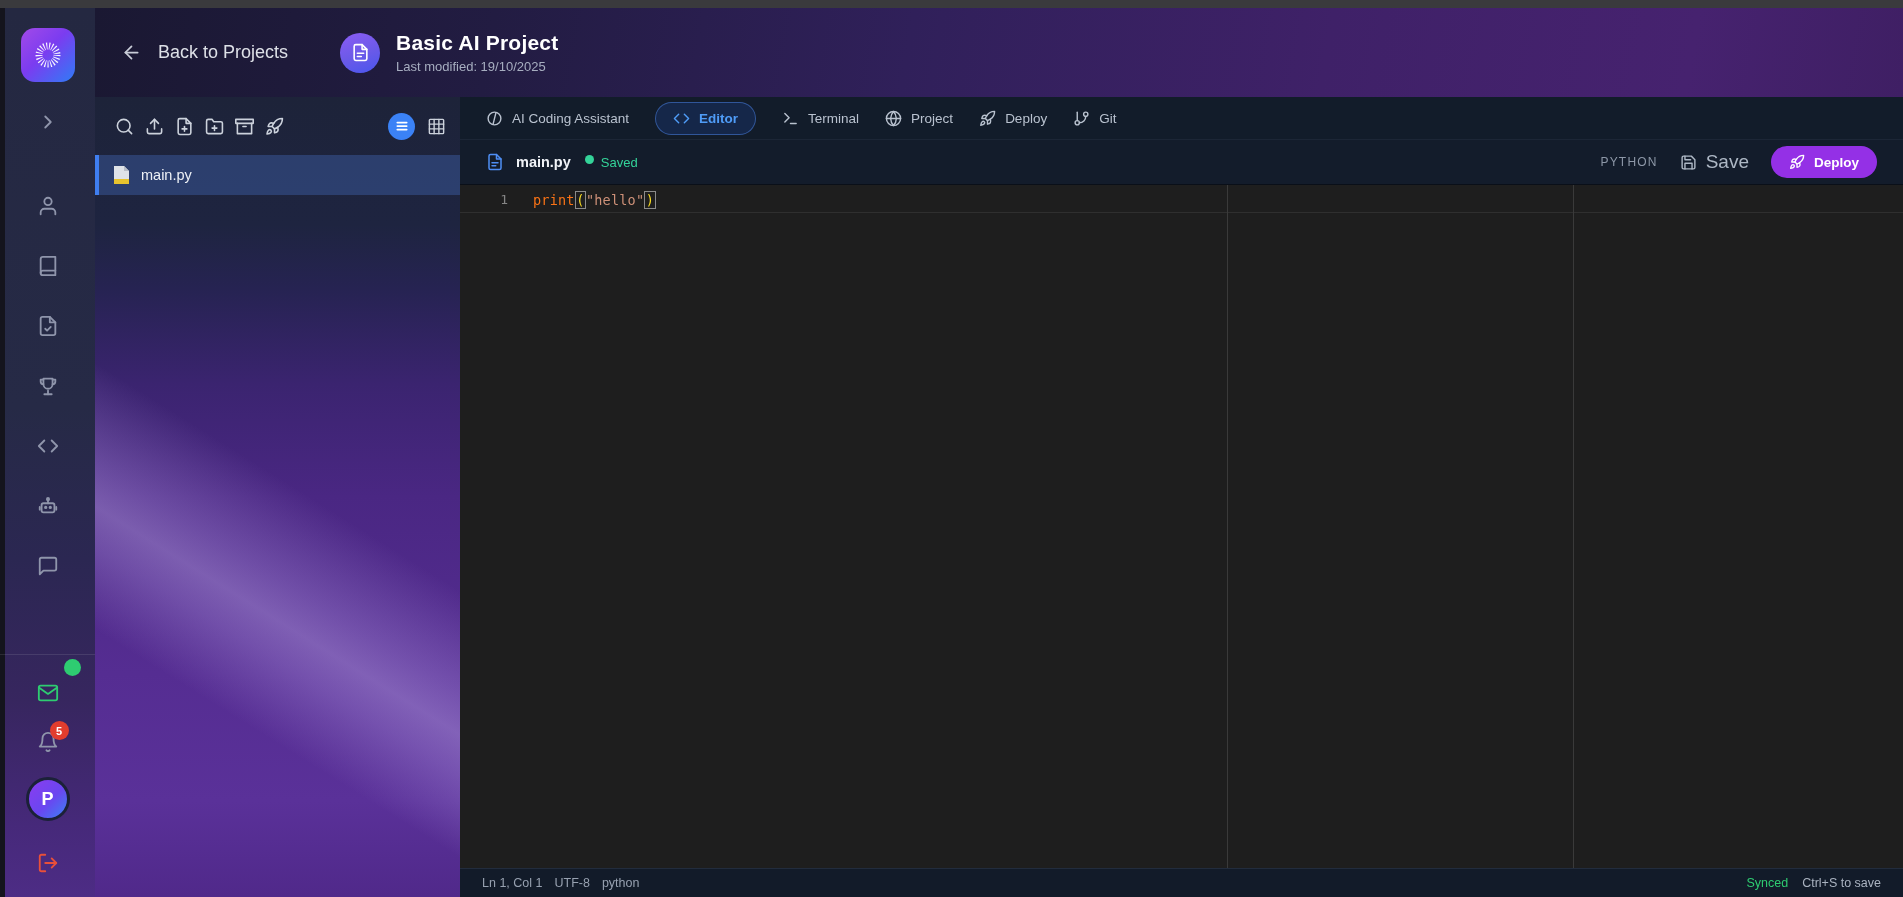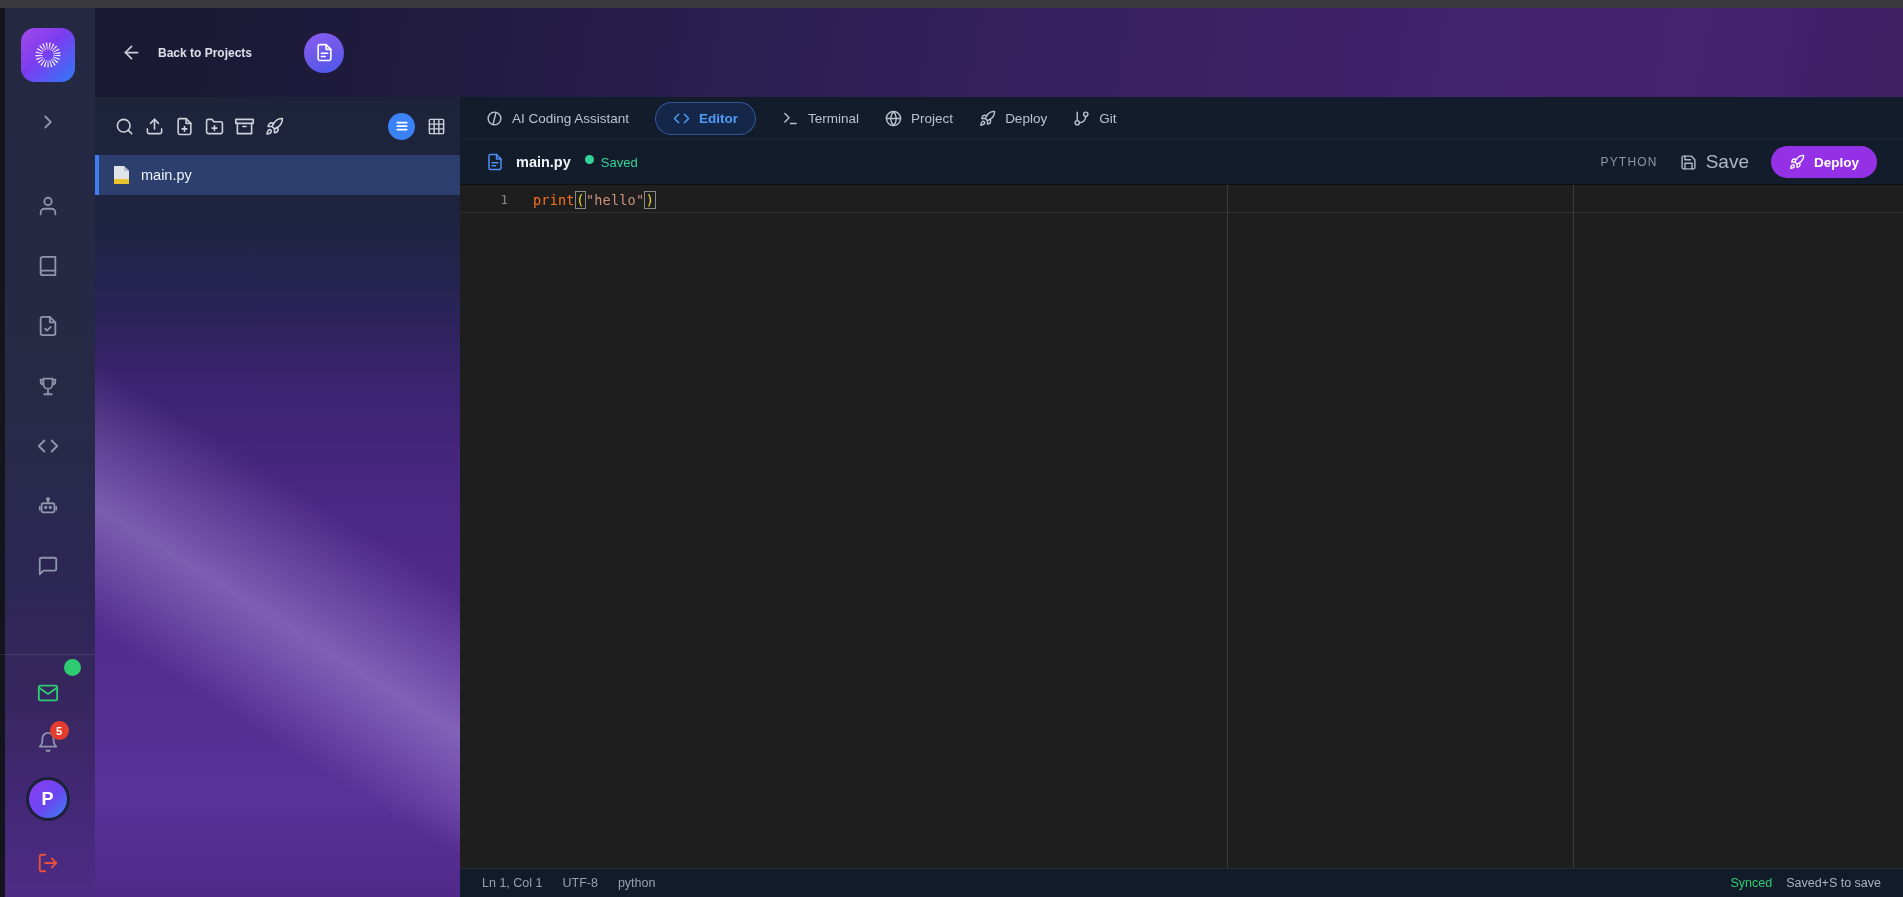--- a/index.html
+++ b/index.html
@@ -39,21 +39,21 @@
     border: 3px solid #1b2138; color: #fff; font-size: 18px; font-weight: bold;
     display: flex; align-items: center; justify-content: center; cursor: pointer; }
   .logout-wrap { color: #e8503a; margin-top: 10px; }
 
   
   .content-col { flex: 1; display: flex; flex-direction: column; min-width: 0; }
 
   .app-header { height: 89px; flex: 0 0 auto; display: flex; align-items: center;
     background: linear-gradient(100deg, #1a1832 0%, #221c42 22%, #30205a 45%, #3f2168 68%, #46226f 88%, #3f1f64 100%); }
   .back-btn { display: flex; align-items: center; gap: 16px; margin-left: 26px; cursor: pointer; color: #c9cdd8; }
-  .back-btn .label { font-size: 12px; font-weight: 700; color: #dde0e7; }
+  .back-btn .label { font-size: 18px; font-weight: 400; color: #dde0e7; }
   .proj-icon-circle { width: 40px; height: 40px; border-radius: 50%; margin-left: 52px;
     background: linear-gradient(160deg, #8b5cf6 0%, #6d5ae8 50%, #4956ee 100%);
     display: flex; align-items: center; justify-content: center; color: #fff; }
   .title-block { margin-left: 16px; }
   .proj-title { font-size: 21px; font-weight: bold; color: #ffffff; letter-spacing: 0.2px; }
   .proj-sub { font-size: 13px; color: #a7aec0; margin-top: 4px; }
 
   .body-row { flex: 1; display: flex; min-height: 0; }
 
   
@@ -111,21 +111,21 @@
   .ruler-1 { left: 767px; } .ruler-2 { left: 1113px; }
   .code-line { display: flex; align-items: center; height: 26px; width: 100%;
     border-bottom: 1px solid rgba(255,255,255,0.08); }
   .gutter { width: 48px; flex: 0 0 auto; text-align: right; color: #858585; font-size: 13px; }
   .code-text { margin-left: 25px; font-size: 13.5px; letter-spacing: 0.2px; }
   .tok-kw { color: #f97316; }
   .tok-paren { color: #f5d922; border: 1px solid #8a8a8a; padding: 0 0.5px; }
   .tok-str { color: #ce9178; }
 
   .status-bar { height: 29px; flex: 0 0 auto; background: #121b29; border-top: 1px solid #222c3d;
-    display: flex; align-items: center; padding: 0 22px; font-size: 12.5px; color: #97a1b0; gap: 20px; }
+    display: flex; align-items: center; padding: 0 22px; font-size: 12.5px; color: #97a1b0; gap: 12px; }
   .sb-right { margin-left: auto; display: flex; align-items: center; gap: 14px; }
   .sb-sync { color: #2ecc71; }
   .sb-hint { color: #aab3c0; }
 
   svg { display: block; }
 </style>
 </head>
 <body>
 
 <div class="app">
@@ -237,20 +237,24 @@
             </svg>
           <span class="label">Back to Projects</span>
         </div>
         <div class="proj-icon-circle">
           <svg width="19" height="19" viewBox="0 0 24 24" fill="none" stroke="currentColor" stroke-width="2" stroke-linecap="round" stroke-linejoin="round">
               <path d="M14 2H6a2 2 0 0 0-2 2v16a2 2 0 0 0 2 2h12a2 2 0 0 0 2-2V8z"></path>
               <polyline points="14 2 14 8 20 8"></polyline>
               <line x1="8" y1="13" x2="16" y2="13"></line>
               <line x1="8" y1="17" x2="13" y2="17"></line>
             </svg>
+        </div>
+        <div class="title-block">
+          <div class="proj-title">Basic AI Project</div>
+          <div class="proj-sub">Last modified: 19/10/2025</div>
         </div>
       </header>
 
       <div class="body-row">
 
         <div class="files-panel">
 
           <div class="files-toolbar">
             <span class="ftb-icon">
               <svg viewBox="0 0 24 24" fill="none" stroke="currentColor" stroke-width="2" stroke-linecap="round" stroke-linejoin="round">
@@ -419,20 +423,20 @@
               <span class="code-text"><span class="tok-kw">print</span><span class="tok-paren">(</span><span class="tok-str">"hello"</span><span class="tok-paren">)</span></span>
             </div>
           </div>
 
           <div class="status-bar">
             <span>Ln 1, Col 1</span>
             <span>UTF-8</span>
             <span>python</span>
             <span class="sb-right">
               <span class="sb-sync">Synced</span>
-              <span class="sb-hint">Saved+S to save</span>
+              <span class="sb-hint">Ctrl+S to save</span>
             </span>
           </div>
         </div>
       </div>
     </div>
   </div>
 </div>
 
 </body></html>

